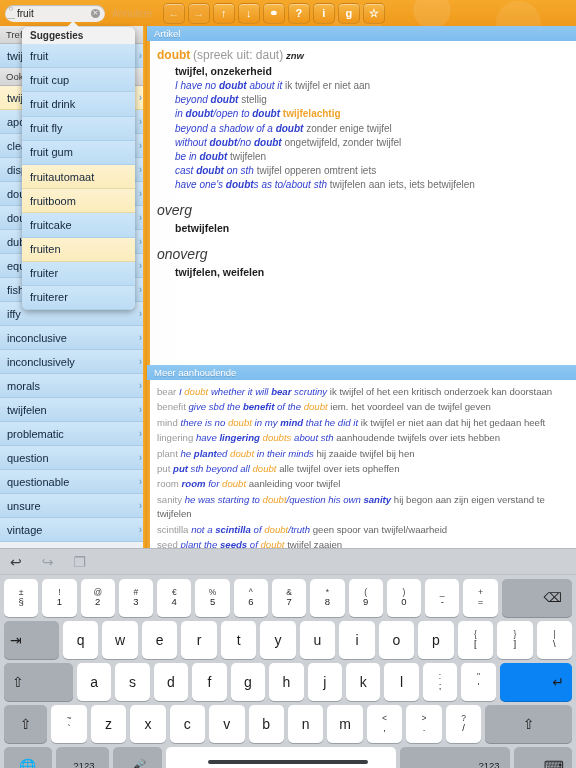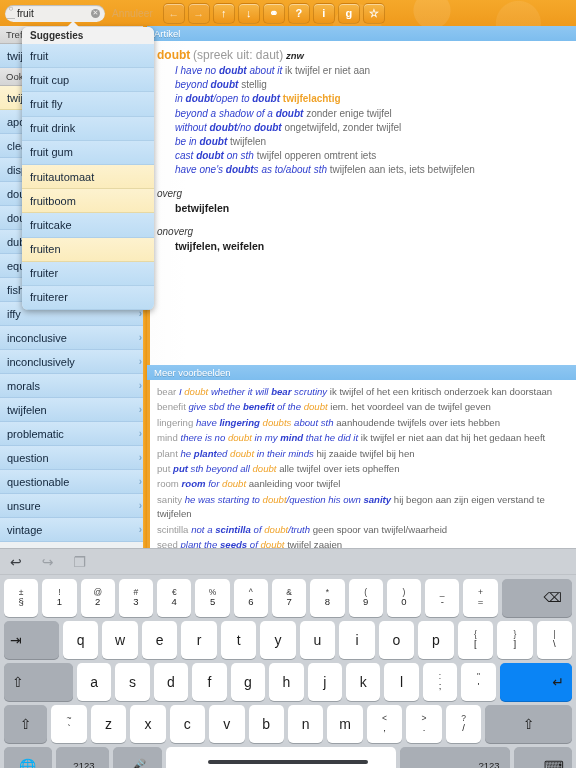--- a/index.html
+++ b/index.html
@@ -69,21 +69,21 @@
   .srow .lbl{ flex:1; white-space:nowrap; overflow:hidden; }
   .srow .chev{ color:#7fa8c9; font-size:10px; font-weight:bold; }
   .sb-tail{ height:40px; background:#eef1f3; }
   .side-edge{
     position:absolute; left:143px; top:26px; width:4px; height:522px;
     background: linear-gradient(to right,#f6ab30,#e89412);
   }
 
   
   .popup{
-    position:absolute; left:22px; top:27px; width:132px;
+    position:absolute; left:22px; top:27px; width:113px;
     background:#f2f2f2; border-radius:6px;
     box-shadow: 0 2px 6px rgba(0,0,0,.35);
     overflow:hidden; z-index:40;
   }
   .popup-arrow{
     position:absolute; left:66px; top:21px; width:0; height:0;
     border-left:7px solid transparent; border-right:7px solid transparent;
     border-bottom:7px solid #f2f2f2; z-index:41;
   }
   .popup-title{
@@ -125,21 +125,21 @@
   }
   .hw{ color:#f09a1e; font-weight:bold; font-size:12px; }
   .pron{ color:#9a9a9a; font-size:12px; }
   .pos{ font-style:italic; font-weight:bold; color:#2a2a2a; font-size:9.5px; }
   .sense{ font-weight:bold; color:#1d1d1d; font-size:10.5px; margin-left:18px; }
   .ex{ margin-left:18px; }
   .en{ color:#2f3fcf; font-style:italic; font-weight:bold;margin-top:36px; }
   .en .plain{ font-weight:normal; }
   .nl{ color:#6d6d6d; font-style:normal; font-weight:normal; }
   .or{ color:#f0a32a; font-style:normal; font-weight:bold; }
-  .catg{ font-style:italic; color:#3a3a3a; font-size:10px; margin-top:9px; }
+  .catg{ font-style:italic; color:#3a3a3a; font-size:14px; margin-top:9px; }
   .exline{ margin-bottom:1px; }
   .key{ color:#9a9a9a; font-style:normal; font-weight:normal; }
   .exen{ color:#2f3fcf; font-style:italic; font-weight:bold; }
   .exen .plain{ font-weight:normal; }
   .exen .hi{ color:#f0a32a; font-weight:normal; }
   .exnl{ color:#666; font-style:normal; font-weight:normal; }
 
   
   .kb{
     position:absolute; left:0; top:548px; width:576px; height:220px;
@@ -313,24 +313,24 @@
   <div class="popup">
     <div class="popup-title">Suggesties</div>
     <div id="suggestion-list">
         <div class="prow">
           <span>fruit</span>
         </div>
         <div class="prow">
           <span>fruit cup</span>
         </div>
         <div class="prow">
+          <span>fruit drink</span>
+        </div>
+        <div class="prow">
           <span>fruit fly</span>
-        </div>
-        <div class="prow">
-          <span>fruit drink</span>
         </div>
         <div class="prow">
           <span>fruit gum</span>
         </div>
         <div class="prow hl">
           <span>fruitautomaat</span>
         </div>
         <div class="prow hl">
           <span>fruitboom</span>
         </div>
@@ -354,48 +354,49 @@
     <div class="panel-head">
       <span>Artikel</span>
     </div>
 
     <div class="article">
       <div>
         <span class="hw">doubt</span>
         <span class="pron">(spreek uit: daut)</span>
         <span class="pos">znw</span>
       </div>
+      <div class="sense">twijfel, onzekerheid</div>
       <div id="article-examples">
           <div class="ex"><span class="en"><span class="plain">I have no </span>doubt<span class="plain"> about it</span></span>  <span class="nl">ik twijfel er niet aan</span></div>
           <div class="ex"><span class="en"><span class="plain">beyond </span>doubt</span>  <span class="nl">stellig</span></div>
           <div class="ex"><span class="en"><span class="plain">in </span>doubt<span class="plain">/open to </span>doubt</span>  <span class="or">twijfelachtig</span></div>
           <div class="ex"><span class="en"><span class="plain">beyond a shadow of a </span>doubt</span>  <span class="nl">zonder enige twijfel</span></div>
           <div class="ex"><span class="en"><span class="plain">without </span>doubt<span class="plain">/no </span>doubt</span>  <span class="nl">ongetwijfeld, zonder twijfel</span></div>
           <div class="ex"><span class="en"><span class="plain">be in </span>doubt</span>  <span class="nl">twijfelen</span></div>
           <div class="ex"><span class="en"><span class="plain">cast </span>doubt<span class="plain"> on sth</span></span>  <span class="nl">twijfel opperen omtrent iets</span></div>
           <div class="ex"><span class="en"><span class="plain">have one's </span>doubt<span class="plain">s as to/about sth</span></span>  <span class="nl">twijfelen aan iets, iets betwijfelen</span></div>
         </div>
       <div id="article-categories">
           <div class="catg">overg</div>
           <div class="sense">betwijfelen</div>
           <div class="catg">onoverg</div>
           <div class="sense">twijfelen, weifelen</div>
         </div>
     </div>
 
     <div class="panel-head">
-      <span>Meer voorbeelden</span>
+      <span>Meer aanhoudende</span>
     </div>
 
     <div class="examples">
       <div id="more-example-list">
           <div class="exline"><span class="key">bear </span><span class="exen"><span class="plain">I <span class="hi">doubt</span> whether it will <b>bear</b> scrutiny</span></span><span class="exnl">  ik twijfel of het een kritisch onderzoek kan doorstaan</span></div>
           <div class="exline"><span class="key">benefit </span><span class="exen"><span class="plain">give sbd the <b>benefit</b> of the <span class="hi">doubt</span></span></span><span class="exnl">  iem. het voordeel van de twijfel geven</span></div>
+          <div class="exline"><span class="key">mind </span><span class="exen"><span class="plain">there is no <span class="hi">doubt</span> in my <b>mind</b> that he did it</span></span><span class="exnl">  ik twijfel er niet aan dat hij het gedaan heeft</span></div>
           <div class="exline"><span class="key">lingering </span><span class="exen"><span class="plain">have <b>lingering</b> <span class="hi">doubts</span> about sth</span></span><span class="exnl">  aanhoudende twijfels over iets hebben</span></div>
-          <div class="exline"><span class="key">mind </span><span class="exen"><span class="plain">there is no <span class="hi">doubt</span> in my <b>mind</b> that he did it</span></span><span class="exnl">  ik twijfel er niet aan dat hij het gedaan heeft</span></div>
           <div class="exline"><span class="key">plant </span><span class="exen"><span class="plain">he <b>plant</b>ed <span class="hi">doubt</span> in their minds</span></span><span class="exnl">  hij zaaide twijfel bij hen</span></div>
           <div class="exline"><span class="key">put </span><span class="exen"><span class="plain"><b>put</b> sth beyond all <span class="hi">doubt</span></span></span><span class="exnl">  alle twijfel over iets opheffen</span></div>
           <div class="exline"><span class="key">room </span><span class="exen"><span class="plain"><b>room</b> for <span class="hi">doubt</span></span></span><span class="exnl">  aanleiding voor twijfel</span></div>
           <div class="exline"><span class="key">sanity </span><span class="exen"><span class="plain">he was starting to <span class="hi">doubt</span>/question his own <b>sanity</b></span></span><span class="exnl">  hij begon aan zijn eigen verstand te twijfelen</span></div>
           <div class="exline"><span class="key">scintilla </span><span class="exen"><span class="plain">not a <b>scintilla</b> of <span class="hi">doubt</span>/truth</span></span><span class="exnl">  geen spoor van twijfel/waarheid</span></div>
           <div class="exline"><span class="key">seed </span><span class="exen"><span class="plain">plant the <b>seeds</b> of <span class="hi">doubt</span></span></span><span class="exnl">  twijfel zaaien</span></div>
         </div>
     </div>
   </div>
 

